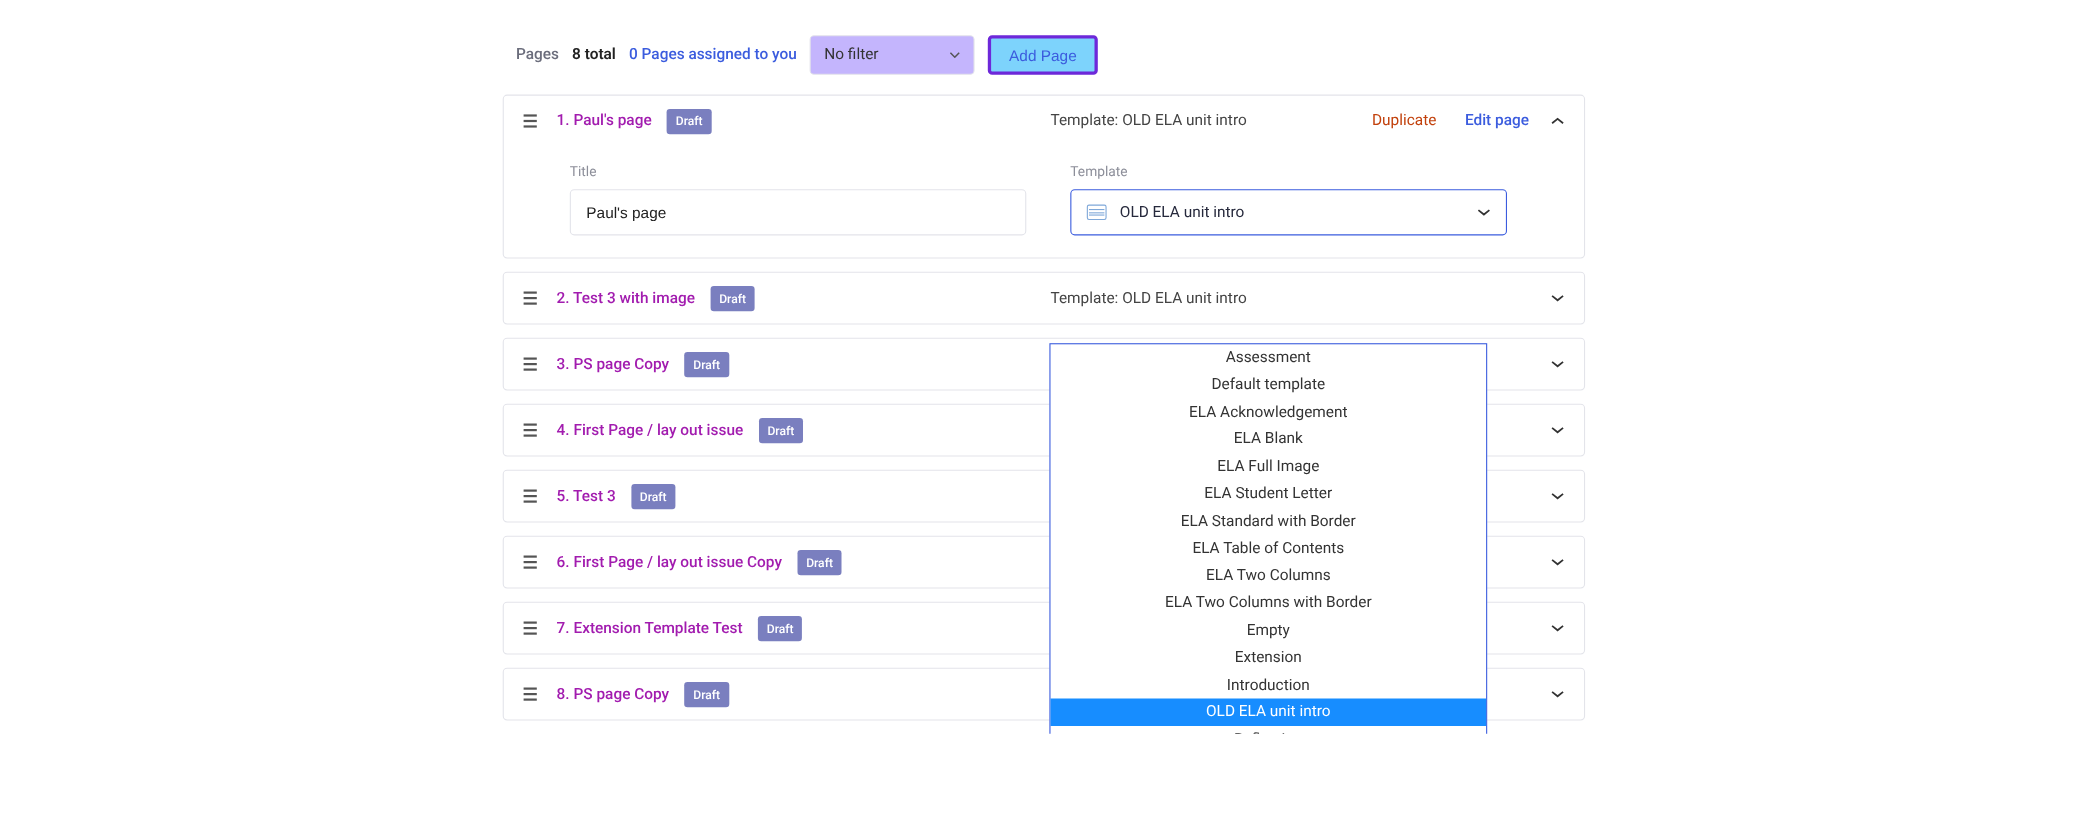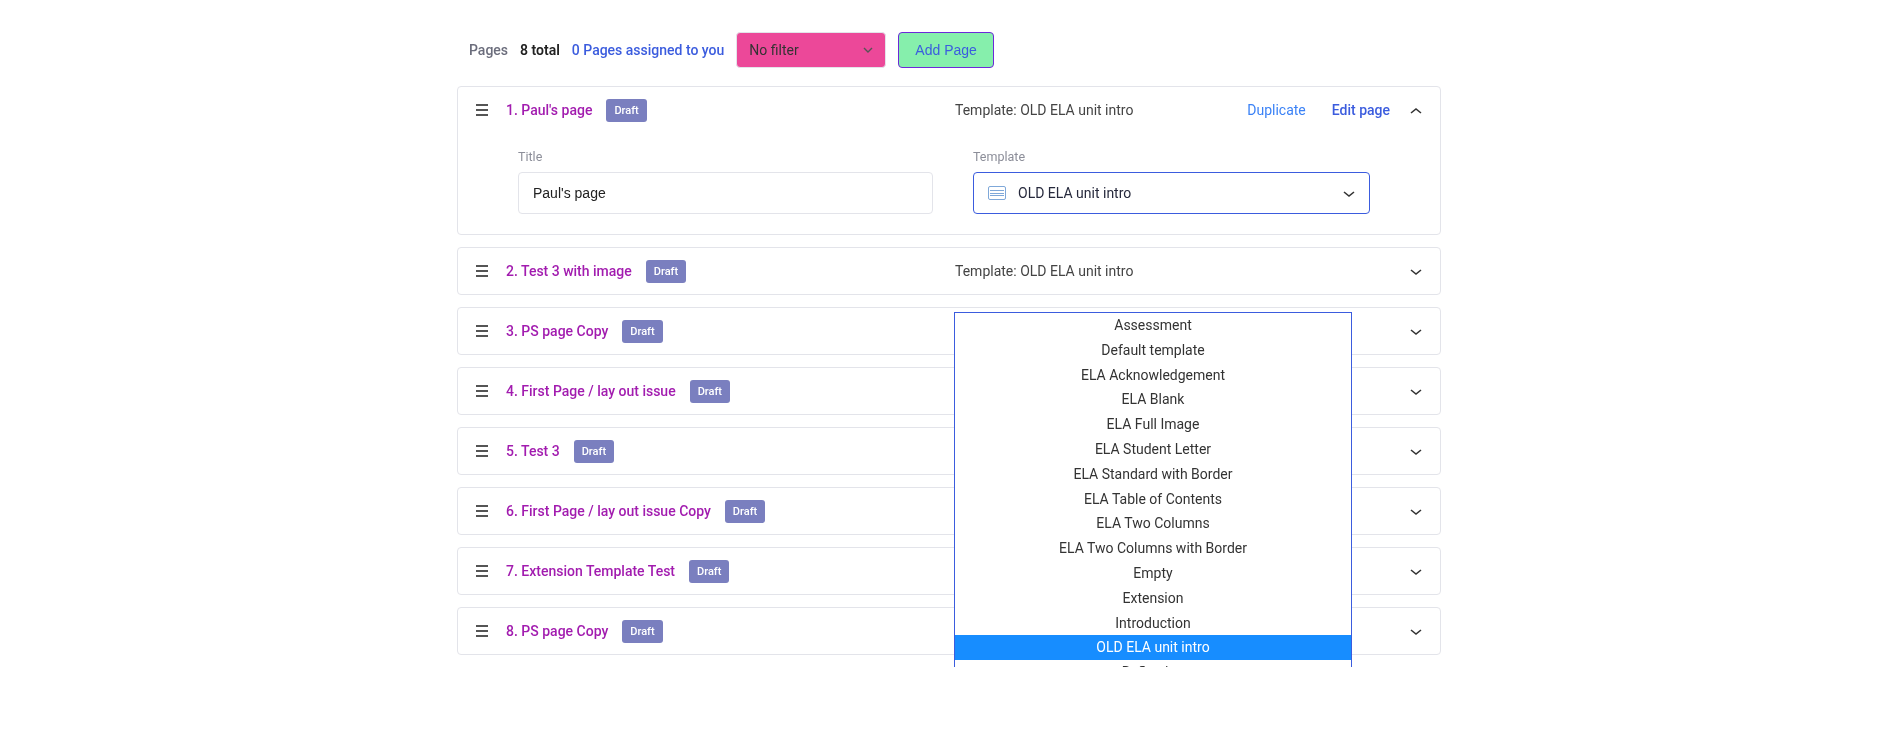--- a/index.html
+++ b/index.html
@@ -4,33 +4,33 @@
 <style>
   * { box-sizing: border-box; margin: 0; padding: 0; }
   body { font-family: -apple-system, BlinkMacSystemFont, "Segoe UI", Roboto, Arial, sans-serif; font-size: 14px; color: #26293C; background: #fff; }
   .page-wrap { width: 1898px; padding-top: 32px; }
   .container { width: 984px; margin: 0 auto; position: relative; }
 
   .header-row { display: flex; align-items: center; gap: 12px; margin-bottom: 18px; margin-left: 12px; }
   .hdr-label { color: #6B6D7C; font-weight: 500; }
   .hdr-total { color: #222; font-weight: 600; }
   .hdr-link { color: #3B5CDE; font-weight: 500; }
-  .filter-select { width: 150px; height: 36px; border: 1px solid #E3E4EA; border-radius: 4px; padding: 0 12px; display: flex; align-items: center; justify-content: space-between; cursor: pointer; background:#ec4899; }
+  .filter-select { width: 150px; height: 36px; border: 1px solid #E3E4EA; border-radius: 4px; padding: 0 12px; display: flex; align-items: center; justify-content: space-between; cursor: pointer; background:#c4b5fd; }
   .filter-select span { color:#333; }
-  .add-btn { height: 36px; border: 1px solid #6d28d9; color: #3B5CDE; border-radius: 4px; padding: 0 16px; display: flex; align-items: center; background:#86efac; cursor:pointer; font-weight:500; font-size:14px; }
+  .add-btn { height: 36px; border: 3px solid #6d28d9; color: #3B5CDE; border-radius: 4px; padding: 0 16px; display: flex; align-items: center; background:#7dd3fc; cursor:pointer; font-weight:500; font-size:14px; }
 
   .row { width: 984px; border: 1px solid #E3E4EA; border-radius: 4px; margin-bottom: 12px; background:#fff; }
   .row-head { display: flex; align-items: center; height: 46px; padding: 0 18px; position:relative; }
   .grip { width: 12px; height: 12px; margin-right: 18px; color:#555; display:flex; flex-direction:column; justify-content:space-between; cursor:grab; }
   .grip div { height:2px; background:#555; }
   .row-title { font-weight: 500; color:#a21caf; }
   .badge { margin-left: 14px; background:#7A7FBF; color:#fff; font-size:11px; padding:5px 8px; border-radius:3px; font-weight:500; }
   .row-template { position:absolute; left:497px; color:#444; font-weight:400; }
   .row-actions { position:absolute; right:50px; display:flex; gap:26px; align-items:center; }
-  .act-muted { color:#3b82f6; cursor:pointer; }
+  .act-muted { color:#c2410c; cursor:pointer; }
   .act-link { color:#3B5CDE; cursor:pointer; font-weight:500; }
   .chev { position:absolute; right:18px; color:#555; cursor:pointer; font-size:14px; }
 
   .row-body { padding: 16px 60px 20px 60px; display:flex; gap:40px; }
   .field { display:flex; flex-direction:column; gap:8px; }
   .field-label { font-size:12.5px; color:#8C8E99; }
   .title-input { width:415px; height:42px; border:1px solid #E3E4EA; border-radius:4px; padding:0 14px; font-size:14px; color:#222; outline:none; background:#fff; }
   .tmpl-box { width:397px; height:42px; border:1px solid #3B5CDE; border-radius:4px; display:flex; align-items:center; padding:0 14px; gap:12px; cursor:pointer; position:relative; background:#fff; }
   .tmpl-box .chev2 { margin-left:auto; color:#555; }
   .tmpl-icon { width:18px; height:14px; border:1px solid #7FA8D9; border-radius:2px; display:flex; flex-direction:column; justify-content:space-evenly; padding:1px; }

